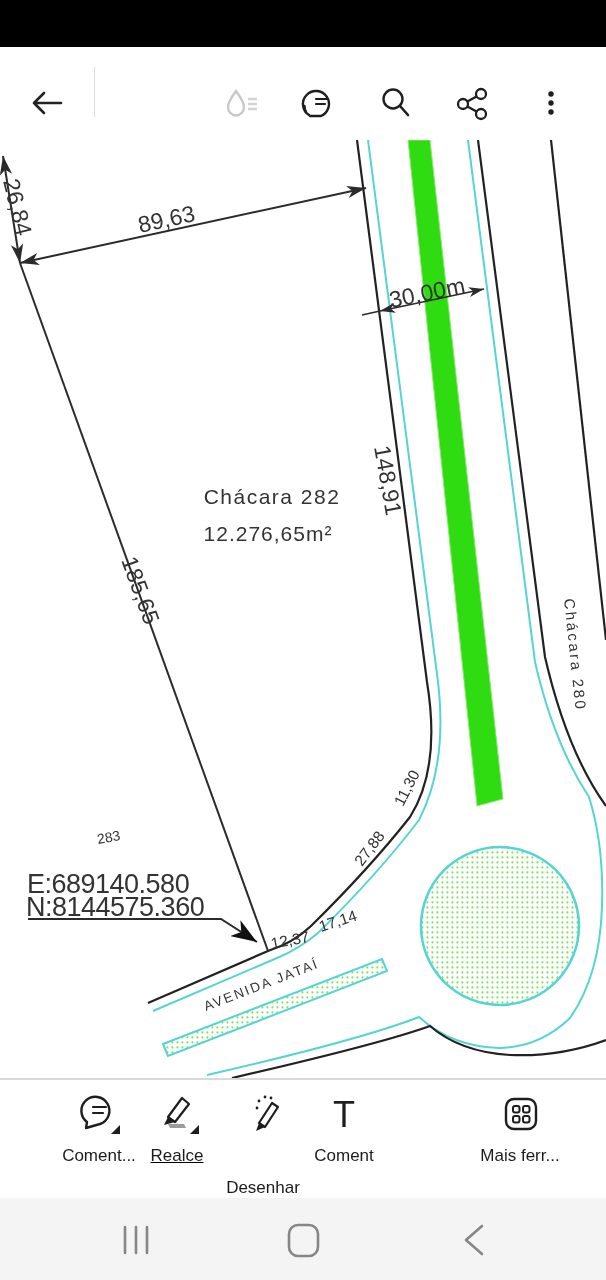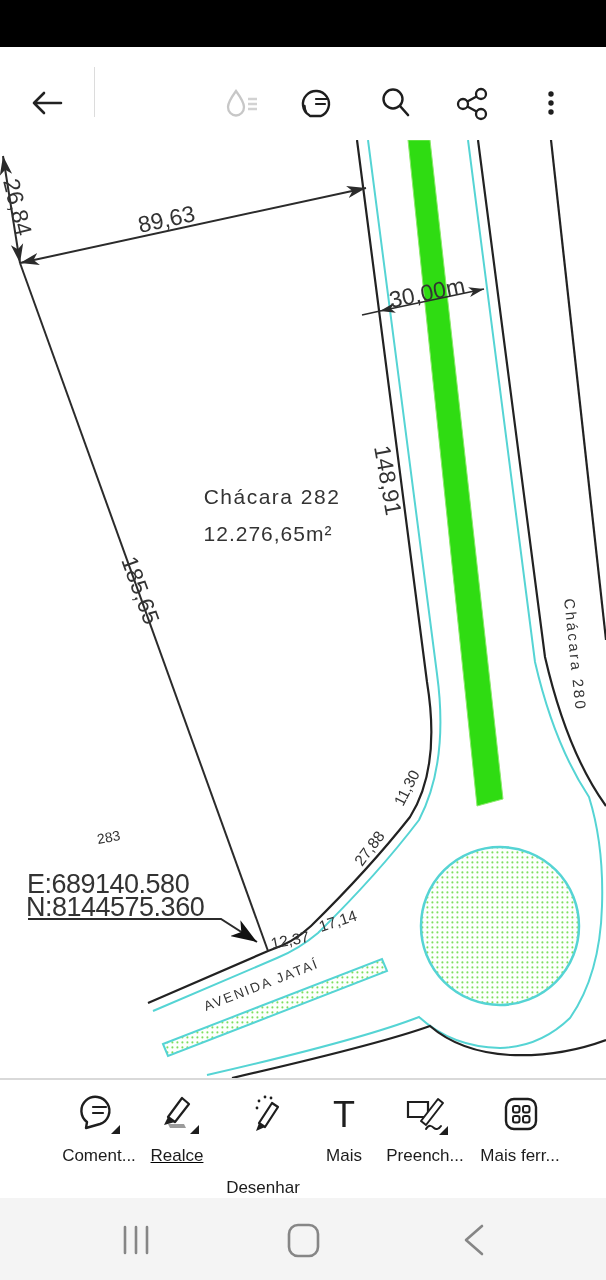--- a/index.html
+++ b/index.html
@@ -167,32 +167,23 @@
       <circle cx="28" cy="7" r="1.4" fill="#1e1e1e"></circle>
       <circle cx="34" cy="8" r="1.4" fill="#1e1e1e"></circle>
     </svg>
     <div class="lbl">Desenhar</div>
   </div>
 
   <div class="tool" style="left:296px;">
     <svg width="52" height="50" viewBox="0 0 52 50">
       <text x="26" y="37" text-anchor="middle" font-size="36" fill="#1e1e1e" font-family="Liberation Serif, serif">T</text>
     </svg>
-    <div class="lbl">Mais</div>
-  </div>
-
-  <div class="tool" style="left:377px;">
-    <svg width="52" height="50" viewBox="0 0 52 50">
-      <path d="M9,12 H29 V27 H9 Z" stroke="#1e1e1e" stroke-width="2.2" fill="none"></path>
-      <path d="M22,31 L39,9 L44,13 L27,35 Z" fill="#fff" stroke="#1e1e1e" stroke-width="2" stroke-linejoin="round"></path>
-      <path d="M27,39 c3,-5 6,-3 8,-1 c2,2 5,1 7,-2" stroke="#1e1e1e" stroke-width="2" fill="none" stroke-linecap="round"></path>
-      <path d="M40,45 H49 V36 Z" fill="#1e1e1e"></path>
-    </svg>
-    <div class="lbl">Preench...</div>
-  </div>
+    <div class="lbl">Coment</div>
+  </div>
+
 
   <div class="tool" style="left:472px;">
     <svg width="52" height="50" viewBox="0 0 52 50">
       <rect x="12" y="9" width="30" height="30" rx="8" stroke="#1e1e1e" stroke-width="2.4" fill="none"></rect>
       <rect x="19" y="16" width="6.5" height="6.5" rx="2" stroke="#1e1e1e" stroke-width="2" fill="none"></rect>
       <rect x="29" y="16" width="6.5" height="6.5" rx="2" stroke="#1e1e1e" stroke-width="2" fill="none"></rect>
       <rect x="19" y="26" width="6.5" height="6.5" rx="2" stroke="#1e1e1e" stroke-width="2" fill="none"></rect>
       <rect x="29" y="26" width="6.5" height="6.5" rx="2" stroke="#1e1e1e" stroke-width="2" fill="none"></rect>
     </svg>
     <div class="lbl">Mais ferr...</div>

